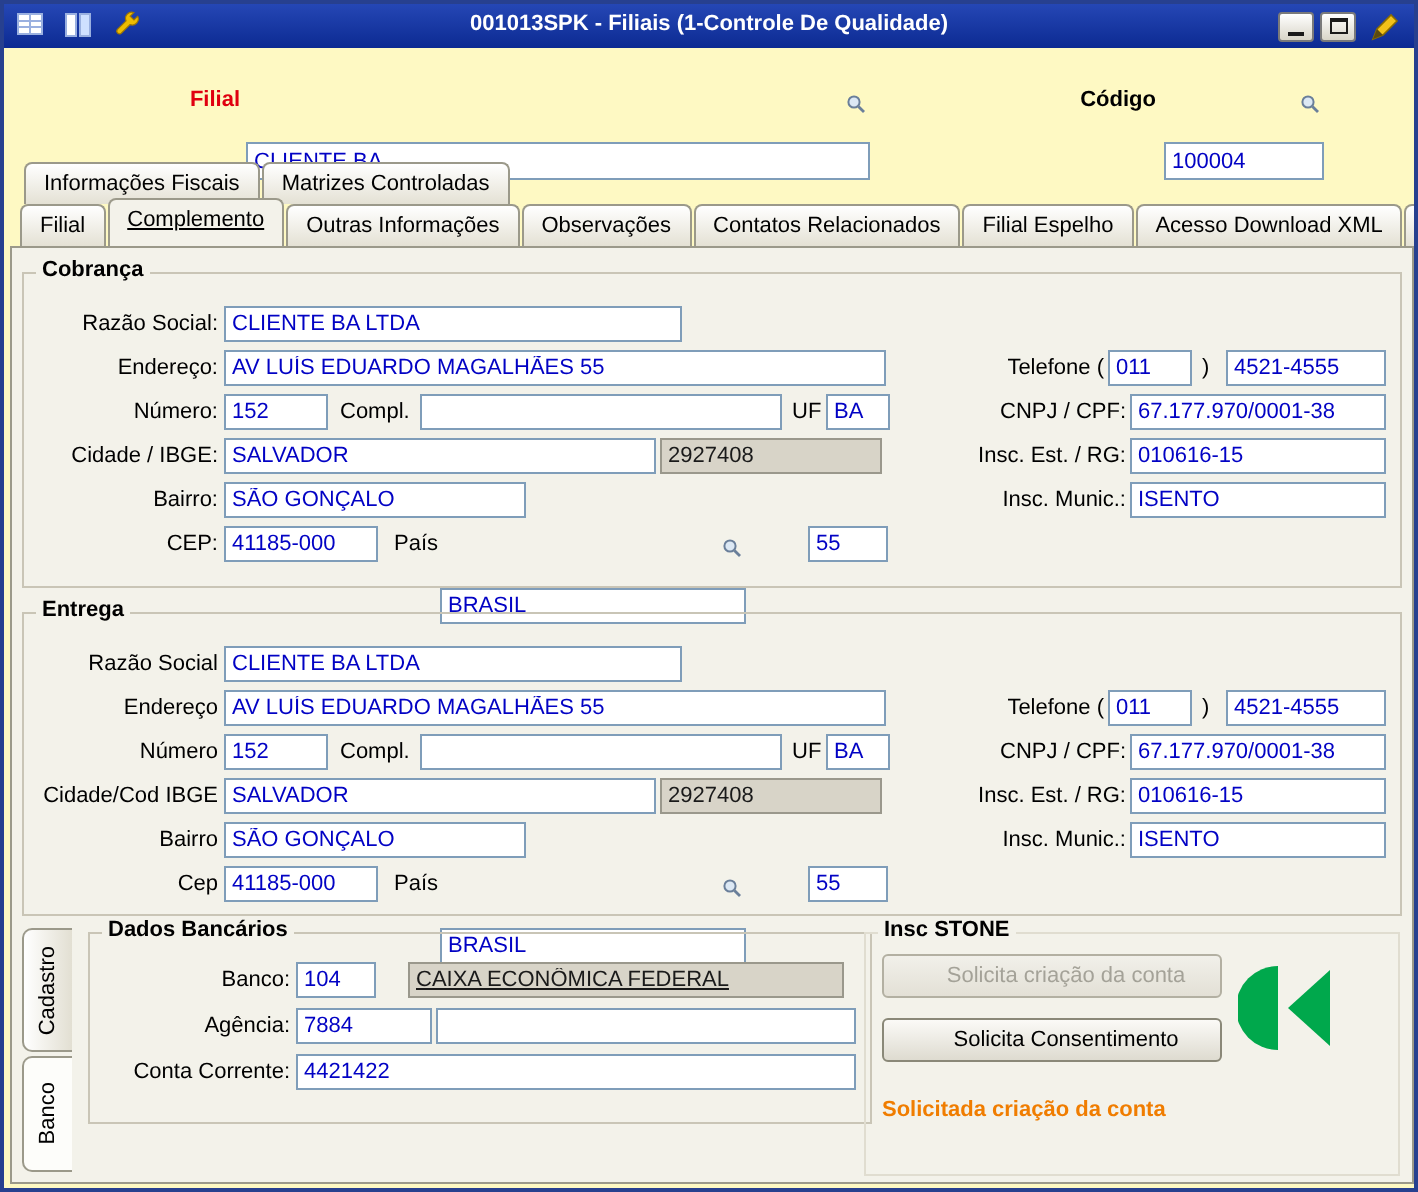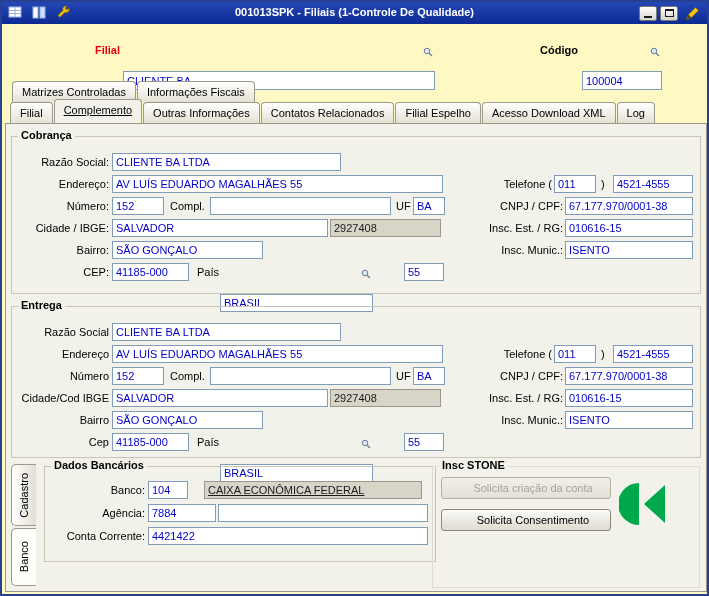--- a/index.html
+++ b/index.html
@@ -115,28 +115,29 @@
   <span class="lbl r b" style="left:498px;top:42px;width:78px">Código</span>
   <span class="inpwrap" style="left:580px;top:38px;width:80px;height:19px">
     <input class="inp h-inp" value="100004" style="">
     <svg class="mag" width="10" height="10">
       <circle cx="4" cy="4" r="2.8" fill="#dce8f4" stroke="#6a7f9a"></circle>
       <line x1="6.2" y1="6.2" x2="9" y2="9" stroke="#6a7f9a" stroke-width="1.4"></line>
     </svg>
   </span>
 
   <div class="tabrow" style="left:10px;top:79px">
+    <span class="tab">Informações Fiscais</span>
     <span class="tab">Matrizes Controladas</span>
-    <span class="tab">Informações Fiscais</span>
   </div>
 
   <div class="tabrow" style="left:8px;top:100px">
     <span class="tab">Filial</span>
     <span class="tab sel">Complemento</span>
     <span class="tab">Outras Informações</span>
+    <span class="tab">Observações</span>
     <span class="tab">Contatos Relacionados</span>
     <span class="tab">Filial Espelho</span>
     <span class="tab">Acesso Download XML</span>
     <span class="tab">Log</span>
   </div>
 
   <div class="page">
 
     <div class="grp" style="left:5px;top:12px;width:690px;height:158px">
       <span class="grp-title">Cobrança</span>
@@ -259,20 +260,21 @@
       <span class="lbl r" style="left:8px;top:63px;width:92px">Conta Corrente:</span>
       <input class="inp" style="left: 103px; top: 60px; width: 280px;" value="4421422">
     </div>
 
     <div class="grp lite" style="left:426px;top:342px;width:268px;height:122px">
       <span class="grp-title">Insc STONE</span>
 
       <button class="btn dis" style="left:8px;top:10px;width:170px" disabled="">Solicita criação da conta</button>
       <button class="btn" style="left:8px;top:42px;width:170px">Solicita Consentimento</button>
 
+      <span class="status-orange" style="left:8px;top:82px">Solicitada criação da conta</span>
 
       <svg style="position:absolute;left:186px;top:14px" width="48" height="46" viewBox="0 0 48 46">
         <path d="M20 2 A20.5 20.5 0 0 0 20 44 Z" fill="#00a84c"></path>
         <path d="M25 23 L46 4 L46 42 Z" fill="#00a84c"></path>
       </svg>
     </div>
 
   </div>
 </div>
 

